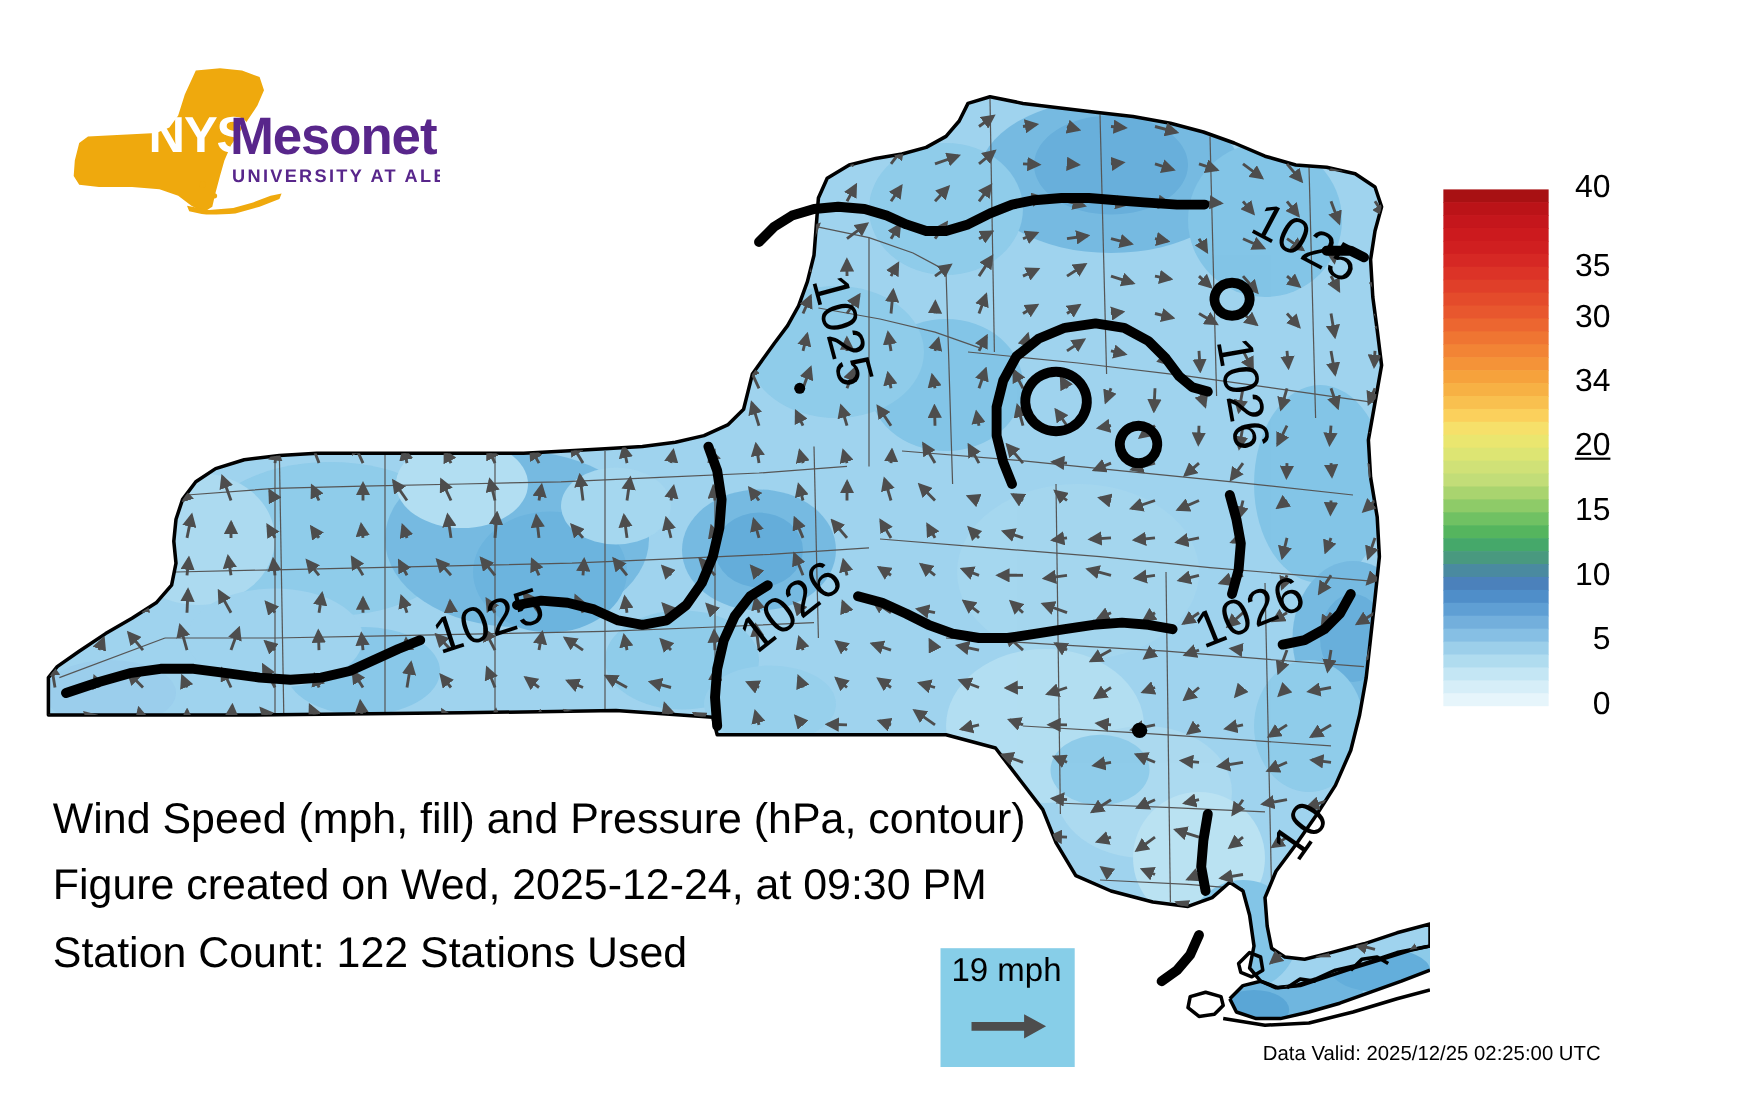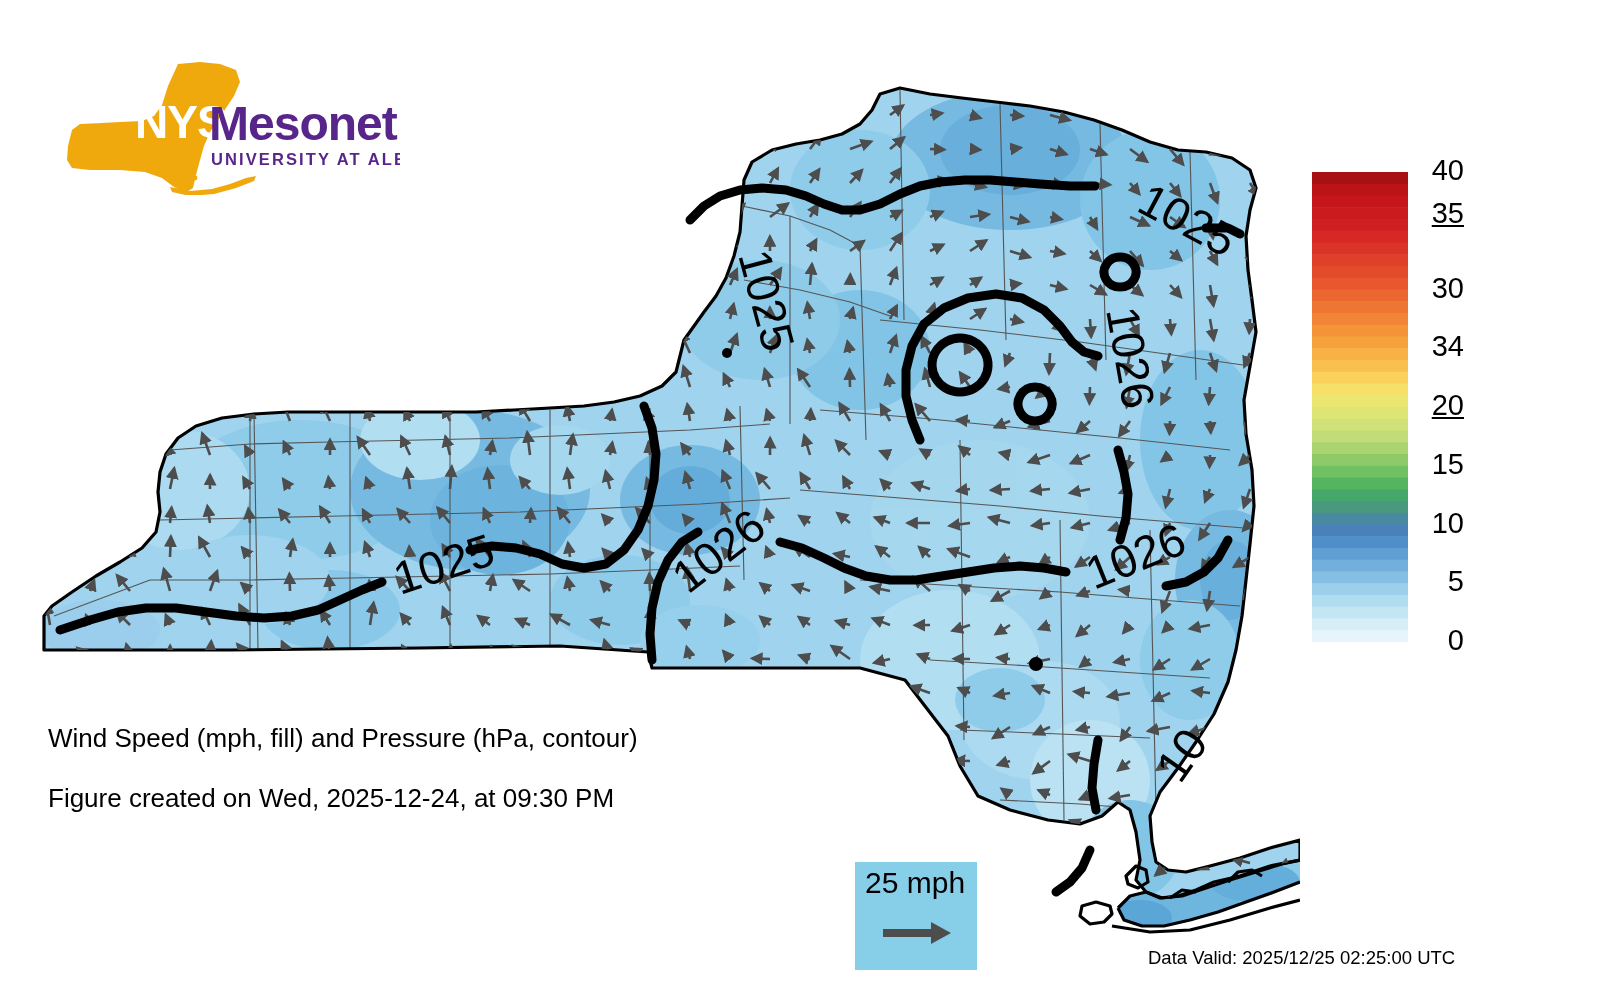--- a/index.html
+++ b/index.html
@@ -21,21 +21,21 @@
   #map{position:absolute;left:0;top:20px;width:1300px;height:940px;}
   #map svg{display:block;}
 
   
   #colorbar{position:absolute;left:1312px;top:172px;width:96px;height:470px;}
   #cbticks{position:absolute;left:1406px;top:160px;width:70px;height:500px;}
   .cbtick{position:absolute;right:12px;font-size:29px;color:#000;
           line-height:1;white-space:nowrap;text-align:left;}
 
   
-  .cap{position:absolute;left:48px;font-size:26px;color:#000;white-space:nowrap;}
+  .cap{position:absolute;left:48px;font-size:39px;color:#000;white-space:nowrap;}
   #cap0{top:723px;}
   #cap1{top:783px;}
   #cap2{top:845px;}
 
   
   #windkey{position:absolute;left:855px;top:862px;width:122px;height:108px;
            background:#87cee8;}
   #windkey .wk-label{position:absolute;left:10px;top:4px;font-size:30px;color:#000;
                      white-space:nowrap;}
   #windkey .wk-arrow{position:absolute;left:28px;top:58px;}
@@ -1113,35 +1113,36 @@
           <rect x="0" y="423.000" width="96" height="12.350" fill="#b0dcef"></rect>
           <rect x="0" y="434.750" width="96" height="12.350" fill="#c4e6f4"></rect>
           <rect x="0" y="446.500" width="96" height="12.350" fill="#d6eef8"></rect>
           <rect x="0" y="458.250" width="96" height="12.350" fill="#e6f5fb"></rect>
         </g>
       <rect x="0" y="0" width="96" height="470" fill="none" stroke="#000" stroke-width="0"></rect>
     </svg>
   </div>
   <div id="cbticks">
       <div class="cbtick" style="top: -4px;">40</div>
-      <div class="cbtick" style="top: 39px; text-decoration: underline;">35</div>
+      <div class="cbtick" style="top: 68px;">35</div>
       <div class="cbtick" style="top: 113.5px;">30</div>
       <div class="cbtick" style="top: 172.25px;">34</div>
       <div class="cbtick" style="top: 231px; text-decoration: underline;">20</div>
       <div class="cbtick" style="top: 289.75px;">15</div>
       <div class="cbtick" style="top: 348.5px;">10</div>
       <div class="cbtick" style="top: 407.25px;">5</div>
       <div class="cbtick" style="top: 466px;">0</div>
     </div>
 
   <div class="cap" id="cap0">Wind Speed (mph, fill) and Pressure (hPa, contour)</div>
   <div class="cap" id="cap1">Figure created on Wed, 2025-12-24, at 09:30 PM</div>
+  <div class="cap" id="cap2">Station Count: 122 Stations Used</div>
 
   <div id="windkey">
-    <div class="wk-label">25 mph</div>
+    <div class="wk-label">19 mph</div>
     <div class="wk-arrow">
       <svg width="70" height="26" viewBox="0 0 70 26">
         <path d="M0 9 L48 9 L48 2 L68 13 L48 24 L48 17 L0 17 Z" fill="#4d4d4d"></path>
       </svg>
     </div>
   </div>
 
   <div id="valid">Data Valid: 2025/12/25 02:25:00 UTC</div>
 
 </div>

